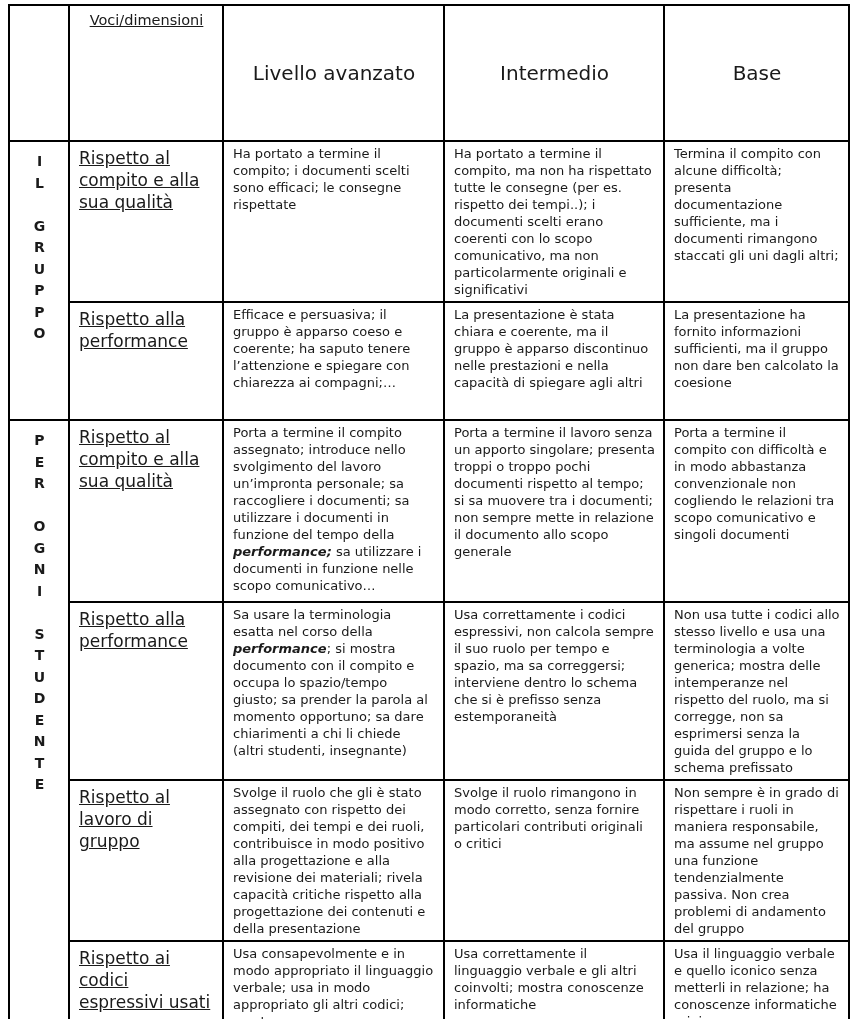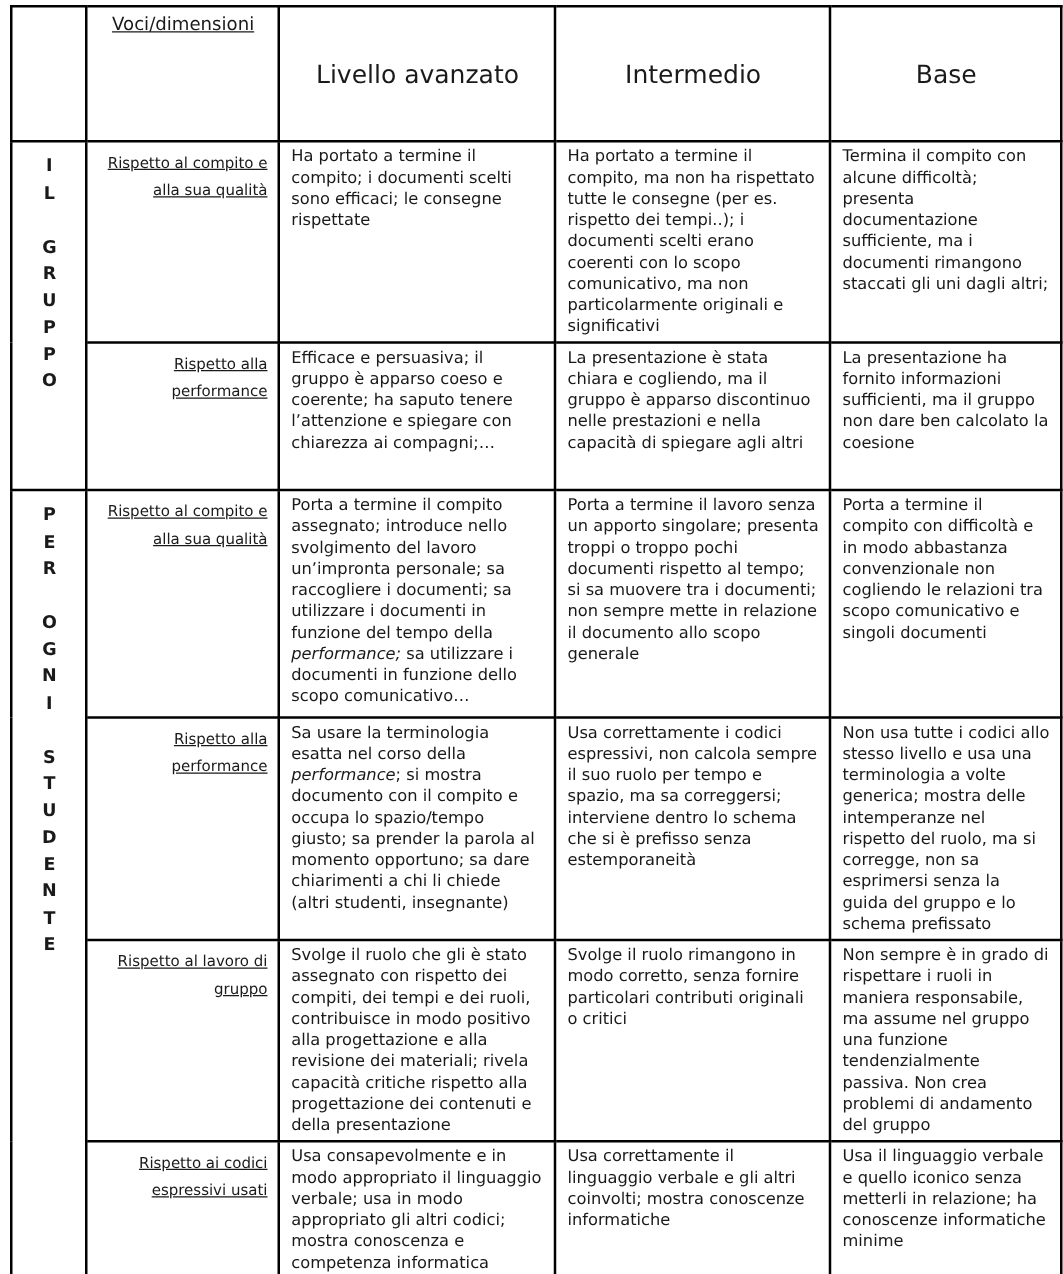--- a/index.html
+++ b/index.html
@@ -46,42 +46,41 @@
   td.group-cell {
     text-align: center;
     font-weight: bold;
     font-size: 14px;
     line-height: 21.5px;
     white-space: pre-line;
     padding-top: 9px;
   }
   
   td.dim-cell {
-    font-size: 12px;
+    font-size: 17px;
     line-height: 22px;
     text-decoration: underline;
     padding-top: 5px;
-    text-align: right;
   }
-  .it { font-style: italic; }
+  .it { font-style: italic; font-weight: bold; }
 </style>
 </head>
 <body>
 
 <table class="rubric">
   <colgroup>
     <col style="width:60px">
     <col style="width:154px">
     <col style="width:221px">
     <col style="width:220px">
     <col style="width:185px">
   </colgroup>
 
   <tbody>
-      <tr style="height:108px">
+      <tr style="height:136px">
     <td class="corner"></td>
     <td class="dim-header">Voci/dimensioni</td>
     <td class="level-header">Livello avanzato</td>
     <td class="level-header">Intermedio</td>
     <td class="level-header">Base</td>
   </tr>
 
   <tr style="height:155px">
     <td class="group-cell" rowspan="2">I
 L
@@ -94,21 +93,21 @@
 O</td>
     <td class="dim-cell">Rispetto al compito e alla sua qualità</td>
     <td>Ha  portato a termine il compito; i documenti scelti sono efficaci; le consegne rispettate</td>
     <td>Ha portato a termine il compito, ma non ha rispettato tutte le consegne (per es. rispetto dei tempi..); i documenti scelti erano coerenti con lo scopo comunicativo, ma non particolarmente originali e significativi</td>
     <td>Termina il compito con alcune difficoltà; presenta documentazione sufficiente, ma i documenti rimangono staccati gli uni dagli altri;</td>
   </tr>
 
   <tr style="height:118px">
     <td class="dim-cell">Rispetto alla performance</td>
     <td>Efficace e persuasiva; il gruppo è apparso coeso e coerente; ha saputo tenere l’attenzione e spiegare con chiarezza ai compagni;…</td>
-    <td>La presentazione è stata chiara e cogliendo, ma il gruppo è apparso discontinuo nelle prestazioni e nella capacità di spiegare agli altri</td>
+    <td>La presentazione è stata chiara e coerente, ma il gruppo è apparso discontinuo nelle prestazioni e nella capacità di spiegare agli altri</td>
     <td>La presentazione ha fornito informazioni sufficienti, ma il gruppo non dare ben calcolato la coesione</td>
   </tr>
 
   <tr style="height:182px">
     <td class="group-cell" rowspan="4">P
 E
 R
 
 O
 G
@@ -117,21 +116,21 @@
 
 S
 T
 U
 D
 E
 N
 T
 E</td>
     <td class="dim-cell">Rispetto al compito e alla sua qualità</td>
-    <td><span>Porta a termine il compito assegnato; introduce nello svolgimento del lavoro un’impronta personale; sa raccogliere i documenti; sa utilizzare i  documenti in funzione del tempo della </span><span class="it">performance;</span><span> sa utilizzare i documenti in funzione dello scopo comunicativo…</span></td>
+    <td><span>Porta a termine il compito assegnato; introduce nello svolgimento del lavoro un’impronta personale; sa raccogliere i documenti; sa utilizzare i  documenti in funzione del tempo della </span><span class="it">performance;</span><span> sa utilizzare i documenti in funzione nelle scopo comunicativo…</span></td>
     <td>Porta a termine il lavoro senza un apporto singolare; presenta troppi o troppo pochi documenti rispetto al tempo; si sa muovere tra i documenti; non sempre mette in relazione il documento allo scopo generale</td>
     <td>Porta a termine il compito con difficoltà e in modo abbastanza convenzionale non cogliendo le relazioni tra scopo comunicativo e singoli documenti</td>
   </tr>
 
   <tr style="height:173px">
     <td class="dim-cell">Rispetto alla performance</td>
     <td><span>Sa usare la terminologia esatta nel corso della </span><span class="it">performance</span><span>; si mostra documento con il compito e occupa lo spazio/tempo giusto; sa prender la parola al momento opportuno; sa dare chiarimenti a chi li chiede (altri studenti, insegnante)</span></td>
     <td>Usa correttamente i codici espressivi, non calcola sempre il suo ruolo per tempo e spazio, ma sa correggersi; interviene dentro lo schema che si è prefisso senza estemporaneità</td>
     <td>Non usa tutte i codici allo stesso livello e usa una terminologia a volte generica; mostra delle intemperanze nel rispetto del ruolo, ma si corregge, non sa esprimersi senza la guida del gruppo e lo schema prefissato</td>
   </tr>

